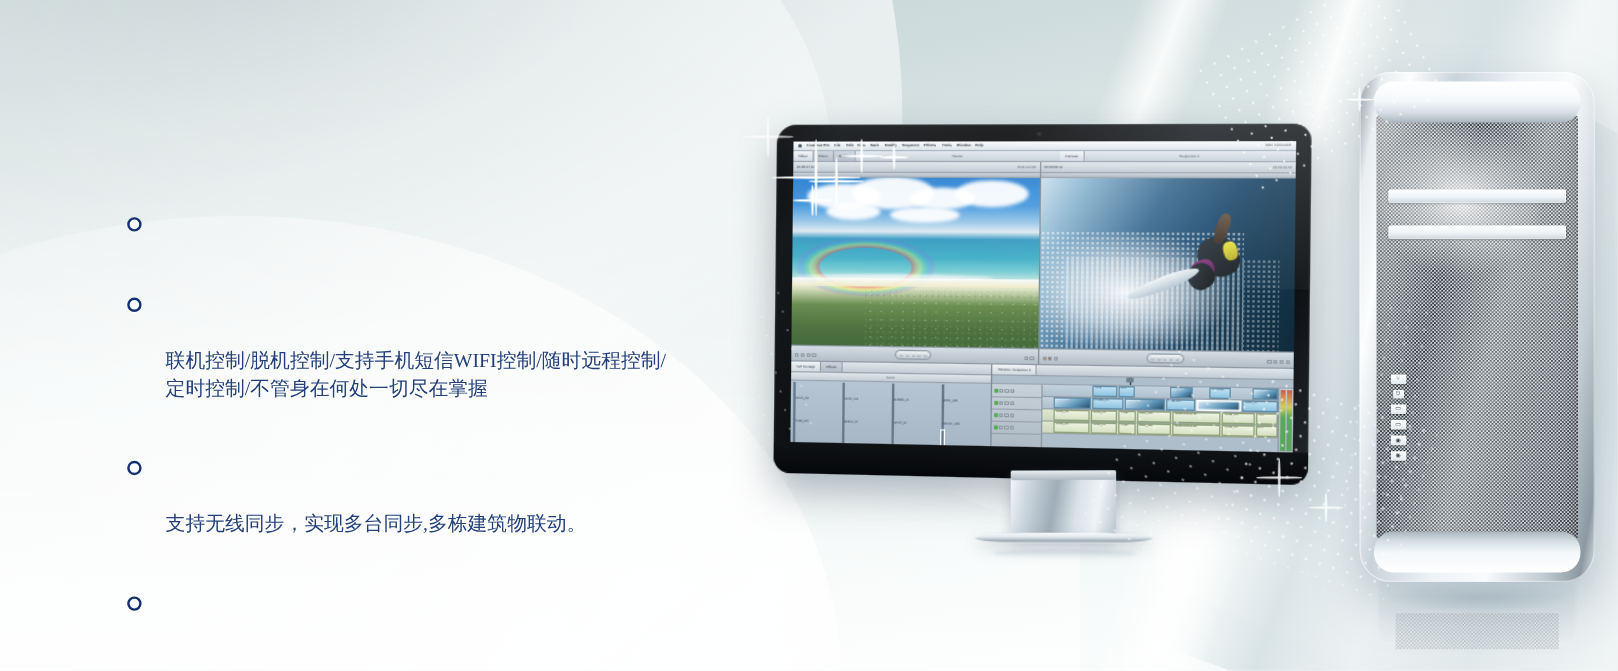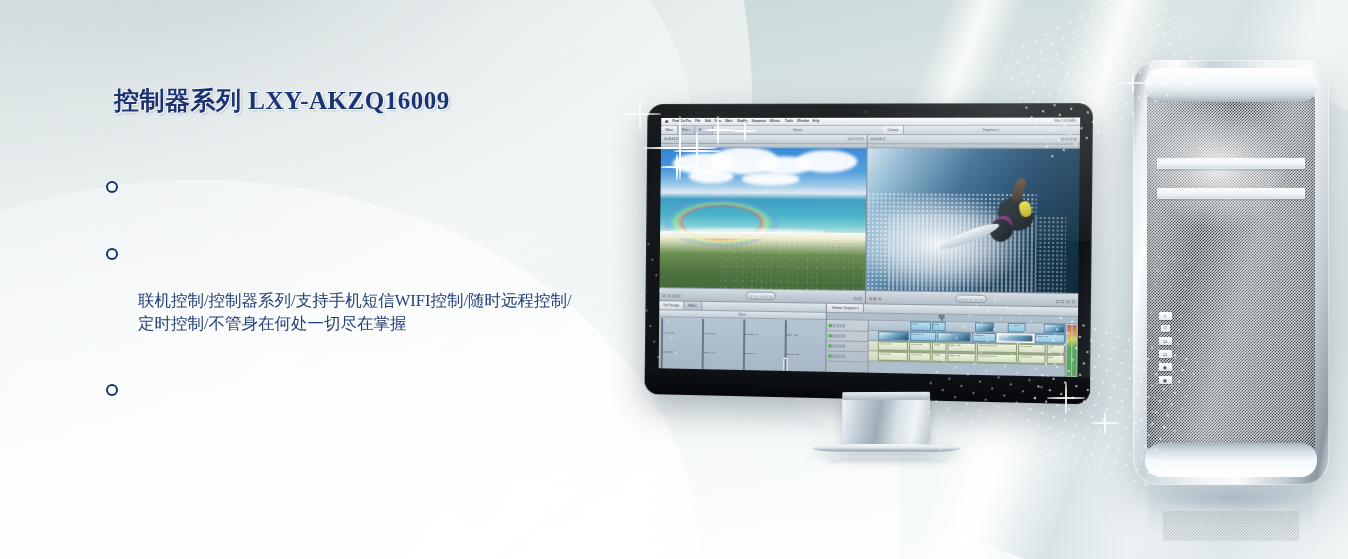--- a/index.html
+++ b/index.html
@@ -509,31 +509,34 @@
   <div class="band band-c"></div>
   <div class="band band-d"></div>
   <div class="streak st1"></div>
   <div class="streak st2"></div>
   <div class="streak st3"></div>
   <div class="streak st4"></div>
   <div class="streak st5"></div>
 
   <div id="copy">
     <div class="title-wrap">
-      <div class="title-1">控制器系列 LXY-AKZQ16009</div>
     </div>
 
     <div id="features">
       <div class="feat gap0">
         <span class="bullet"></span>
       </div>
       <div class="feat gap1">
         <span class="bullet"></span>
-        <span class="feat-text">联机控制/控制器系列/支持手机短信WIFI控制/随时远程控制/
+        <span class="feat-text">联机控制/脱机控制/支持手机短信WIFI控制/随时远程控制/
 定时控制/不管身在何处一切尽在掌握</span>
+      </div>
+      <div class="feat gap2">
+        <span class="bullet"></span>
+        <span class="feat-text">支持无线同步，实现多台同步,多栋建筑物联动。</span>
       </div>
       <div class="feat gap3">
         <span class="bullet"></span>
         
       </div>
 
     </div>
   </div>
 
   <div id="monitor">

